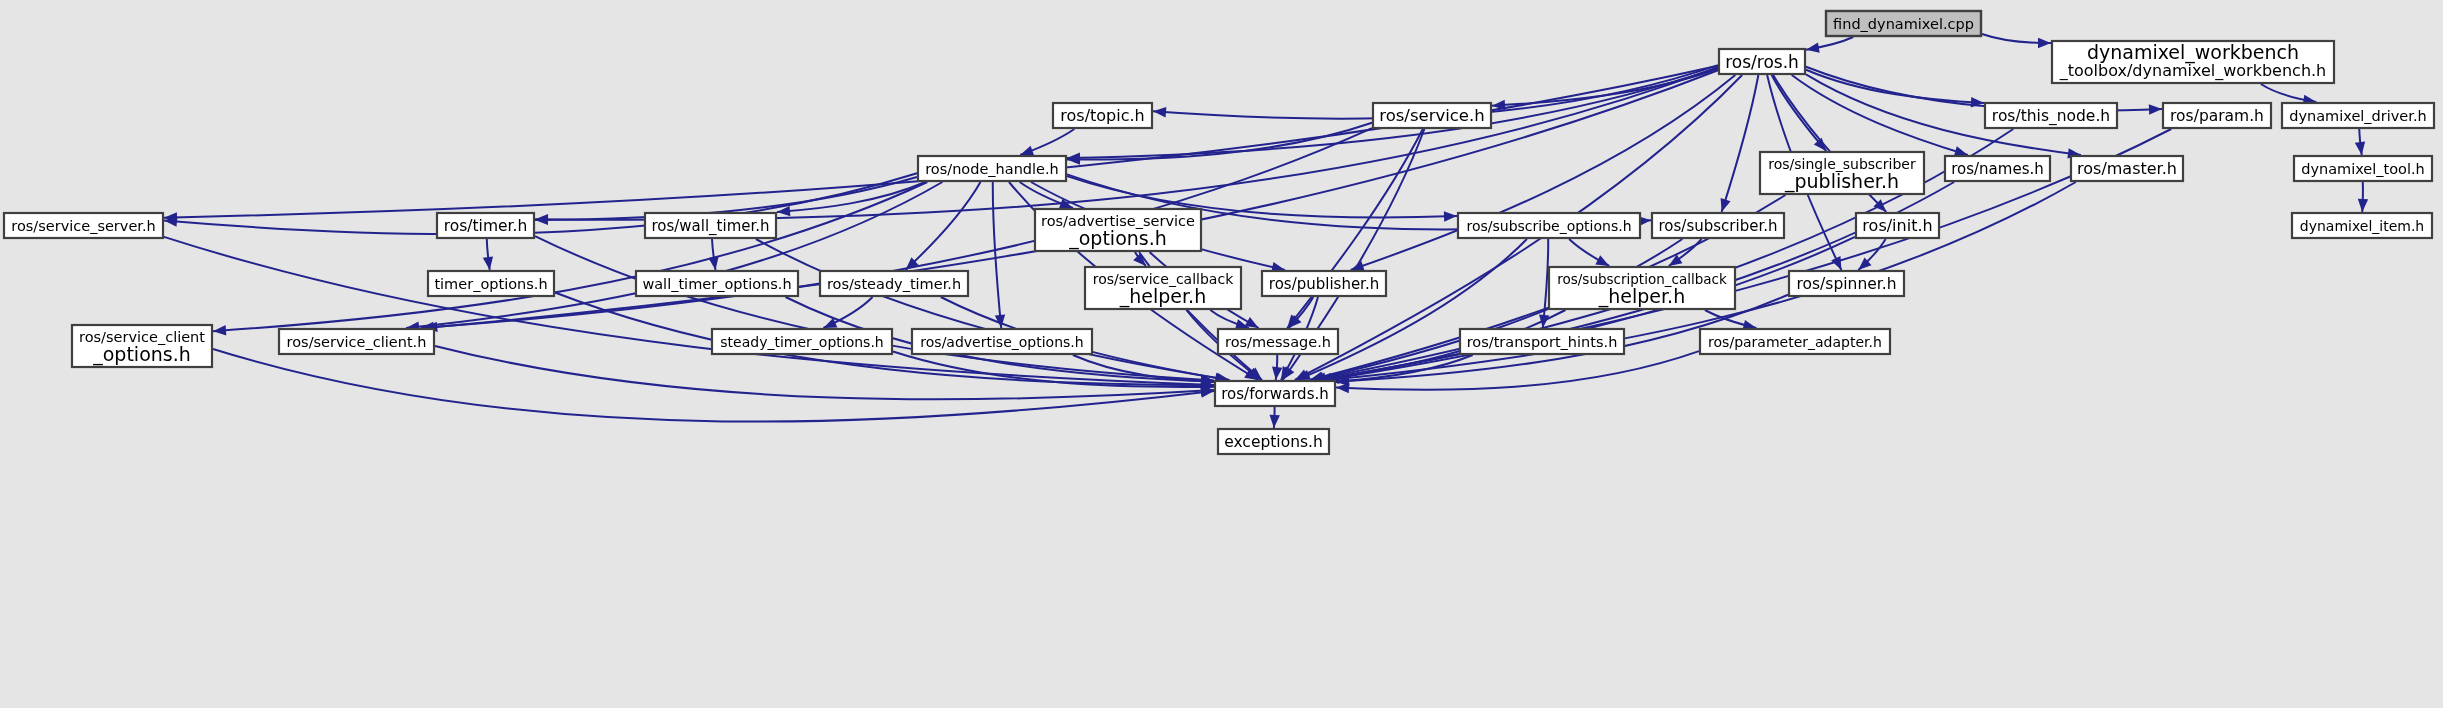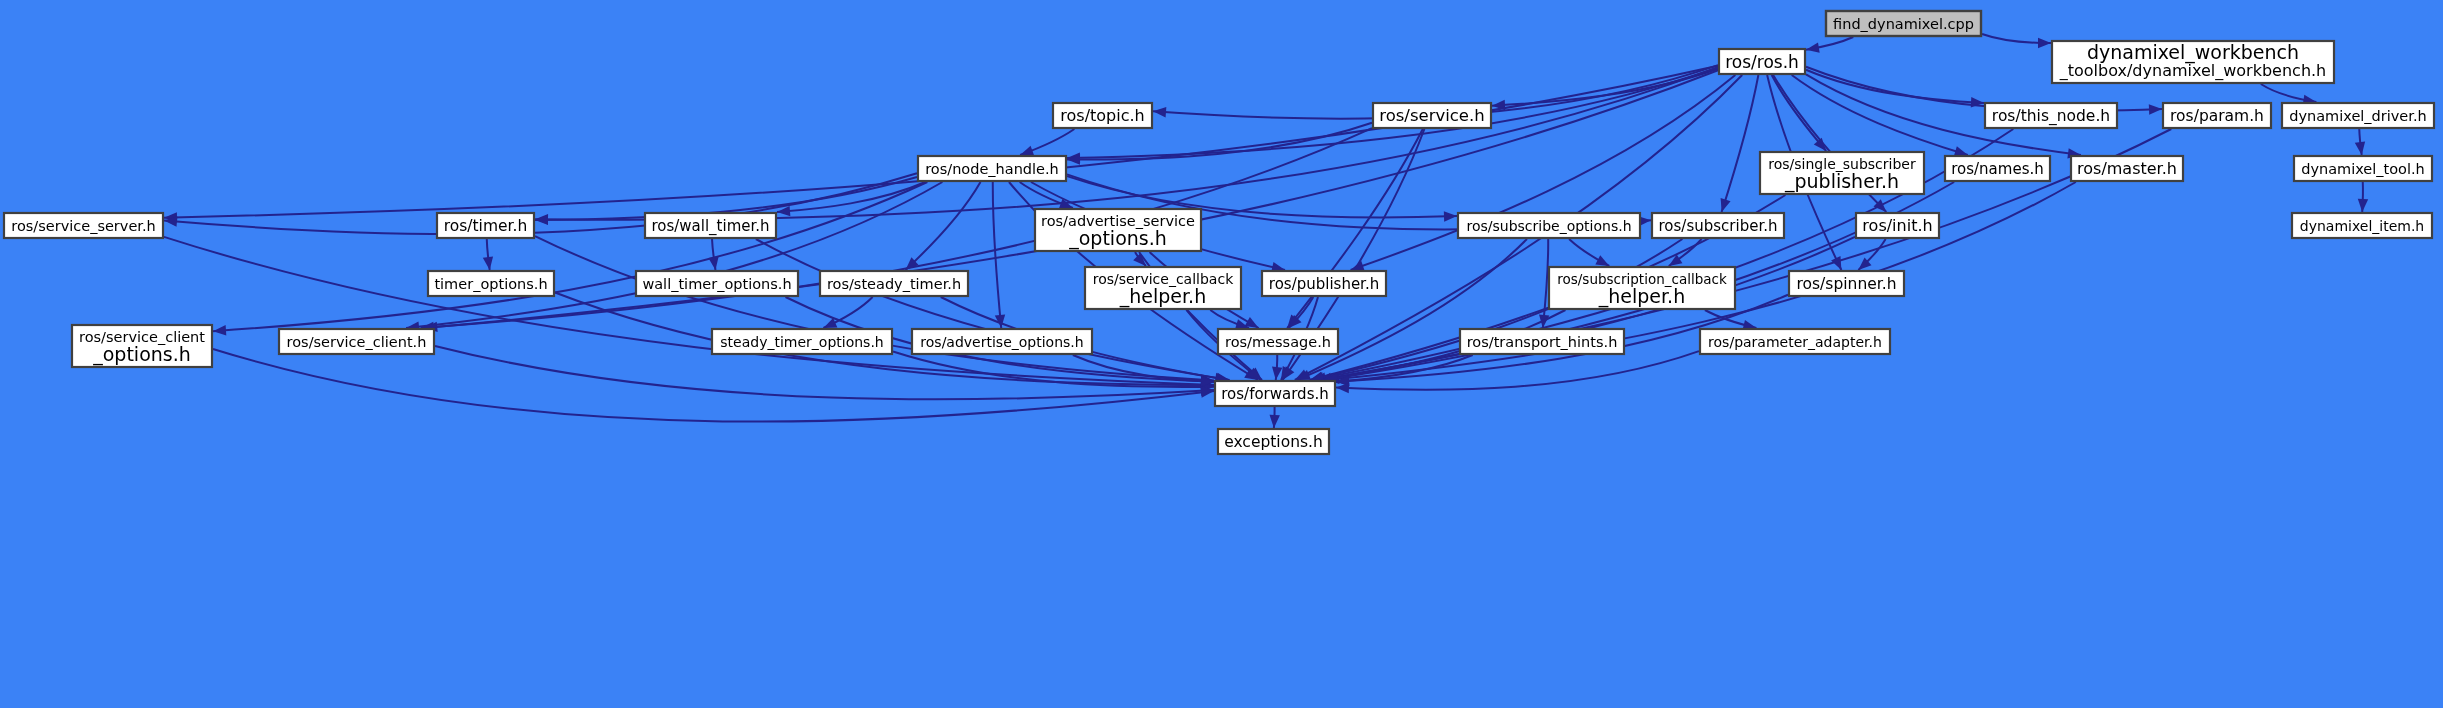--- a/index.html
+++ b/index.html
@@ -8,21 +8,21 @@
     background: #ffffff;
   }
   body {
     font-family: "DejaVu Sans", "Liberation Sans", sans-serif;
   }
   #graph-root {
     position: relative;
     width: 2443px;
     height: 708px;
     overflow: hidden;
-    background: #3b82f6;
+    background: #e5e5e5;
   }
   svg#dep-graph {
     display: block;
     width: 2443px;
     height: 708px;
   }
   .node-box {
     fill: #ffffff;
     stroke: #404040;
     stroke-width: 2.2px;

